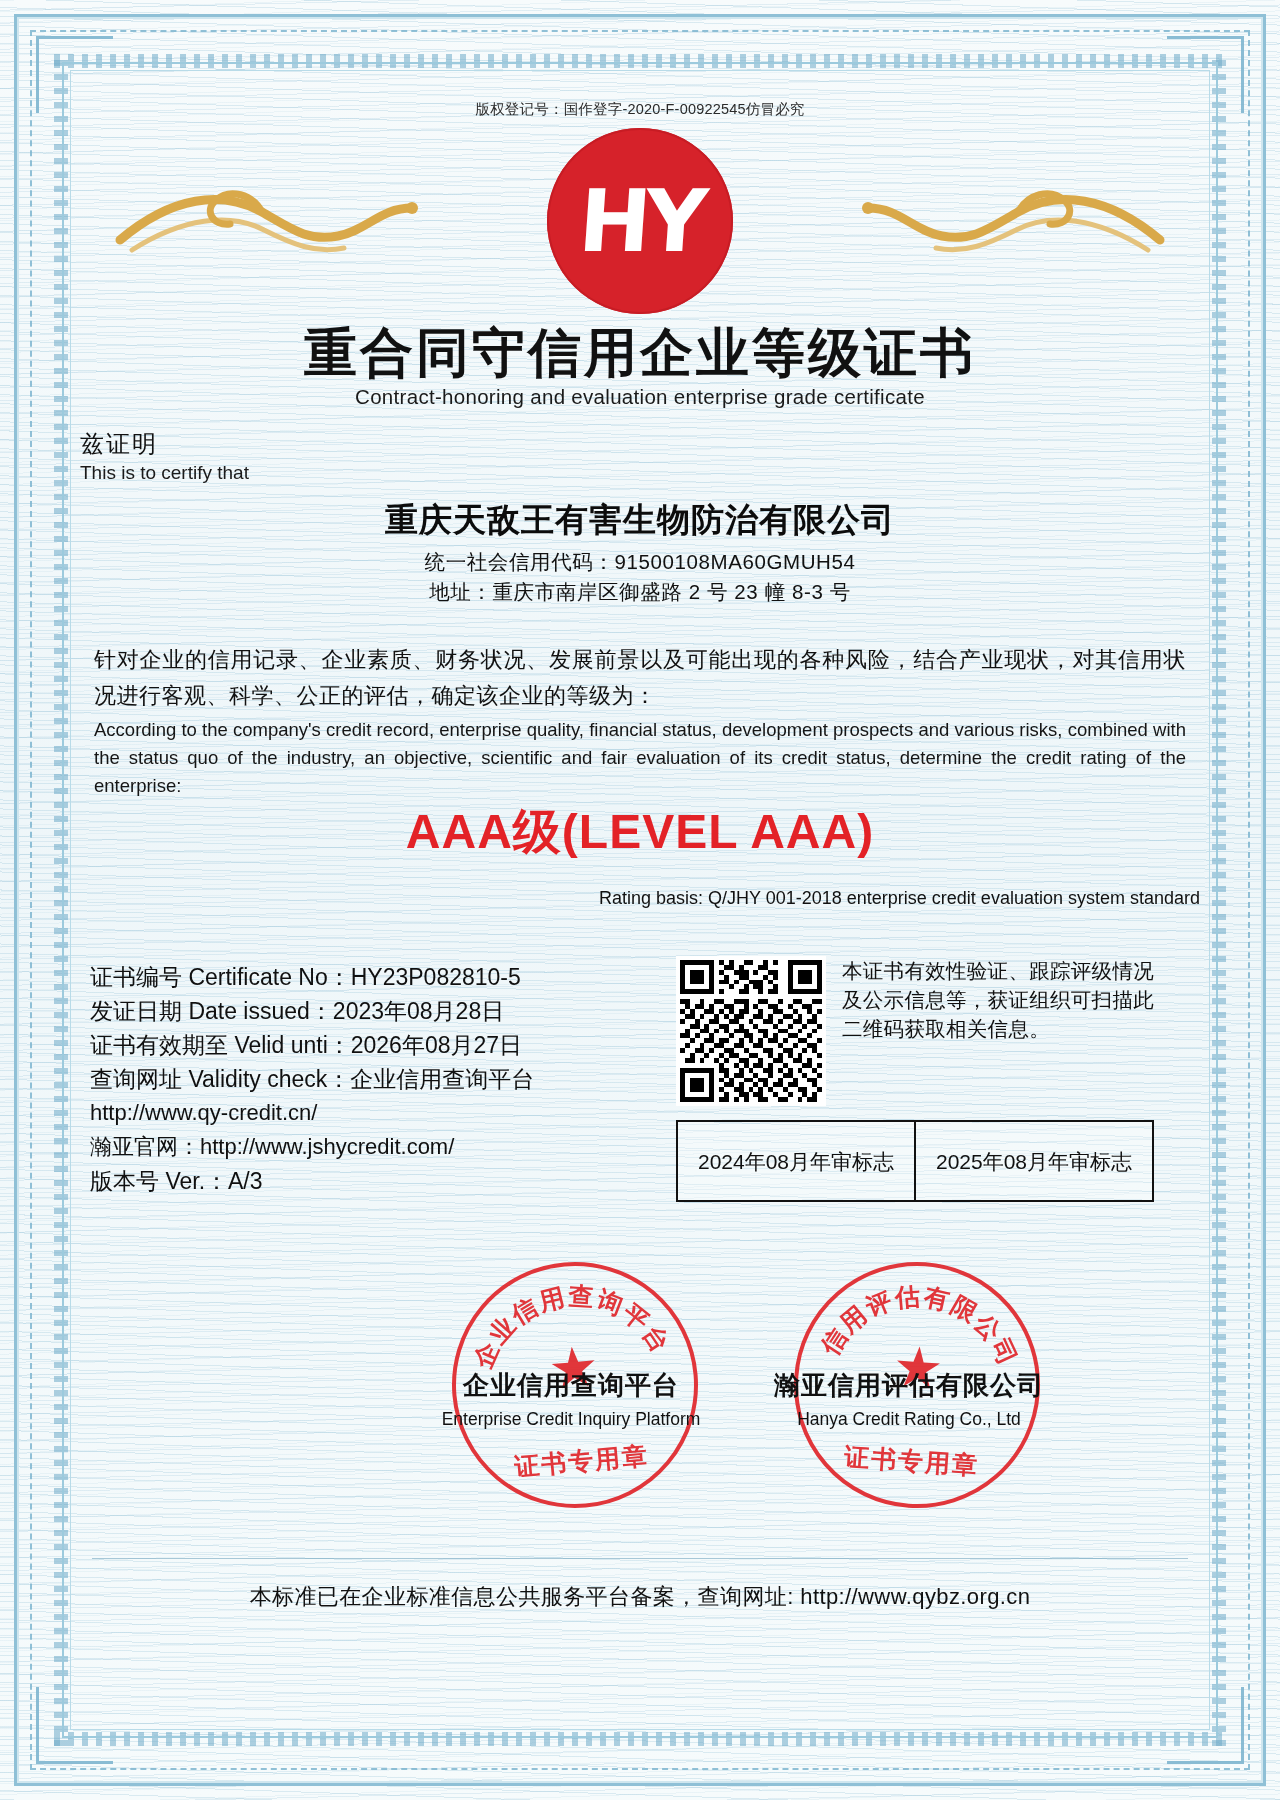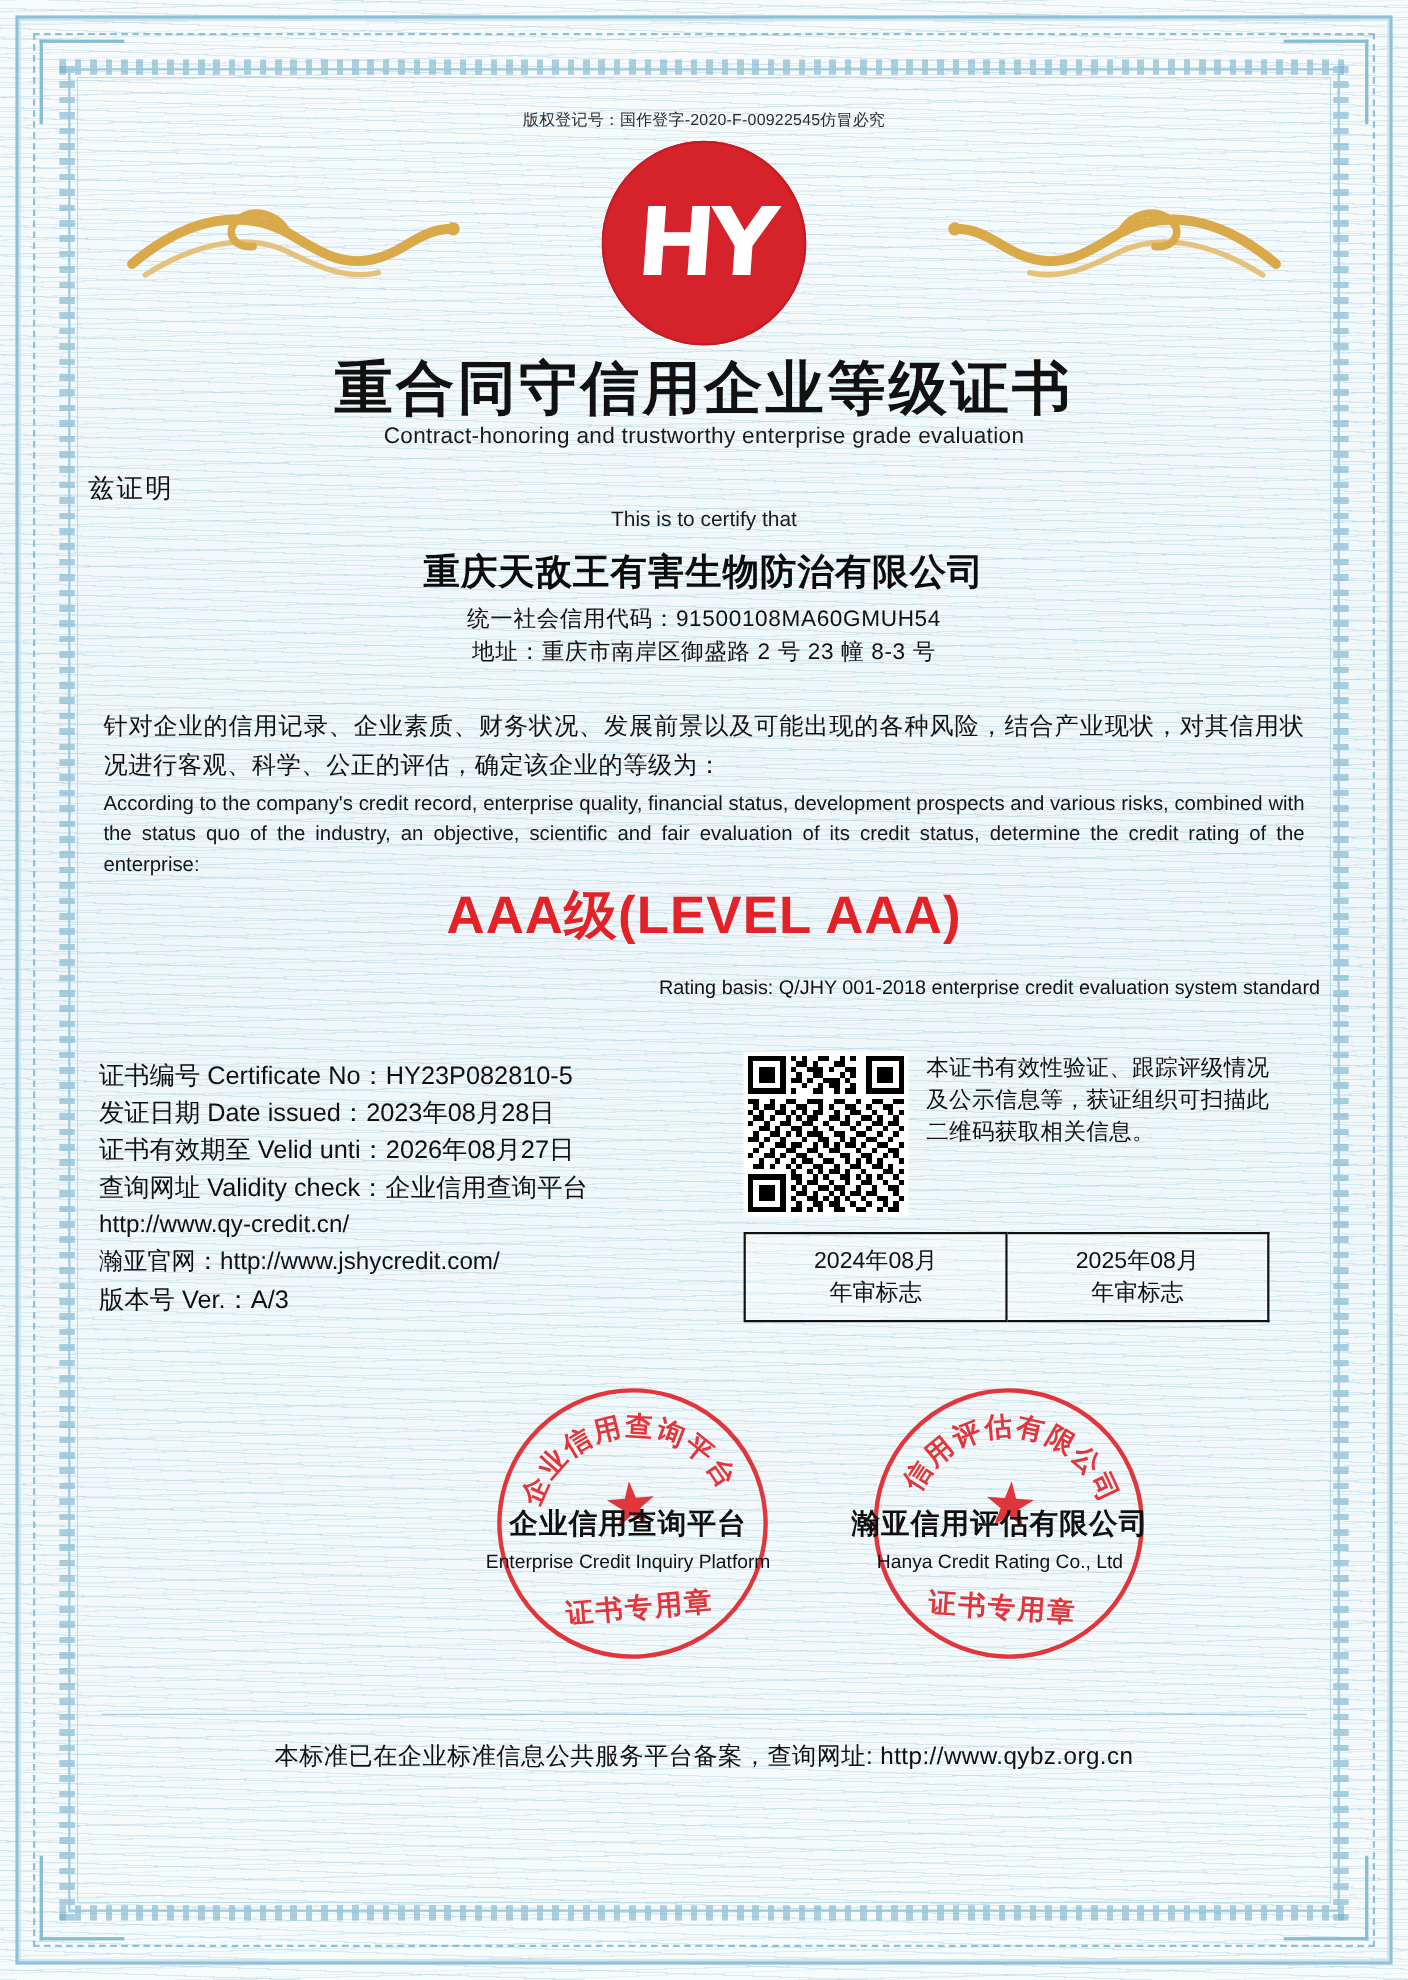--- a/index.html
+++ b/index.html
@@ -189,21 +189,20 @@
     position: absolute;
     top: 348px; left: 0; width: 1120px;
     text-align: left;
     font-size: 24px;
     color: #111;
     letter-spacing: 2px;
   }
   .certify-en {
     position: absolute;
     top: 382px; left: 0; width: 1120px;
-    text-align: center;
     font-size: 19px;
     color: #1a1a1a;
   }
 
   .company-name {
     position: absolute;
     top: 418px; left: 0; width: 1120px;
     text-align: center;
     font-size: 33px;
     font-weight: 700;
@@ -318,21 +317,21 @@
     display: flex;
     gap: 0;
     margin-top: 14px;
     width: 478px;
   }
   .annual-box {
     flex: 1;
     border: 2px solid #111;
     height: 78px;
     display: flex;
-    flex-direction: column;
+    flex-direction: row;
     align-items: center;
     justify-content: center;
     font-size: 21px;
     line-height: 29px;
     color: #101010;
     background: rgba(255,255,255,0.25);
   }
   .annual-box + .annual-box { border-left: none; }
   .annual-note {
     margin-top: 12px;
@@ -462,21 +461,21 @@
         <path d="M150 34 C 140 16, 118 10, 104 22 C 92 32, 100 48, 118 46" fill="none" stroke="#d9a94a" stroke-width="7" stroke-linecap="round"></path>
         <circle cx="300" cy="30" r="6" fill="#d9a94a"></circle>
       </svg>
 
       <div class="logo-circle">
         <span class="logo-mark">HY</span>
       </div>
     </div>
 
     <div class="title-cn">重合同守信用企业等级证书</div>
-    <div class="title-en">Contract-honoring and trustworthy enterprise grade evaluation</div>
+    <div class="title-en">Contract-honoring and evaluation enterprise grade certificate</div>
 
     <div class="certify-cn">兹证明</div>
     <div class="certify-en">This is to certify that</div>
 
     <div class="company-name">重庆天敌王有害生物防治有限公司</div>
     <div class="company-code">统一社会信用代码：91500108MA60GMUH54</div>
     <div class="company-addr">地址：重庆市南岸区御盛路 2 号 23 幢 8-3 号</div>
 
     <div class="body-cn">针对企业的信用记录、企业素质、财务状况、发展前景以及可能出现的各种风险，结合产业现状，对其信用状况进行客观、科学、公正的评估，确定该企业的等级为：</div>
     <div class="body-en">According to the company's credit record, enterprise quality, financial status, development prospects and various risks, combined with the status quo of the industry, an objective, scientific and fair evaluation of its credit status, determine the credit rating of the enterprise:</div>

